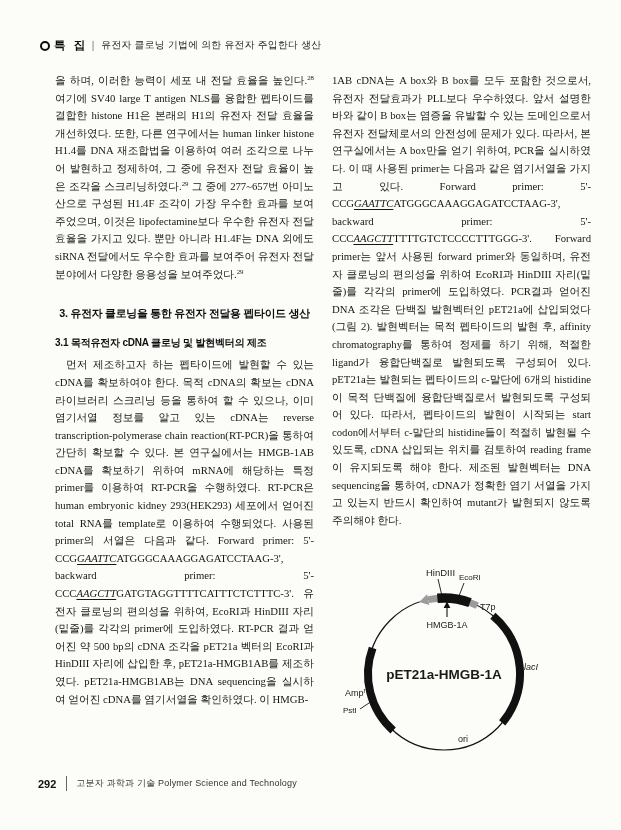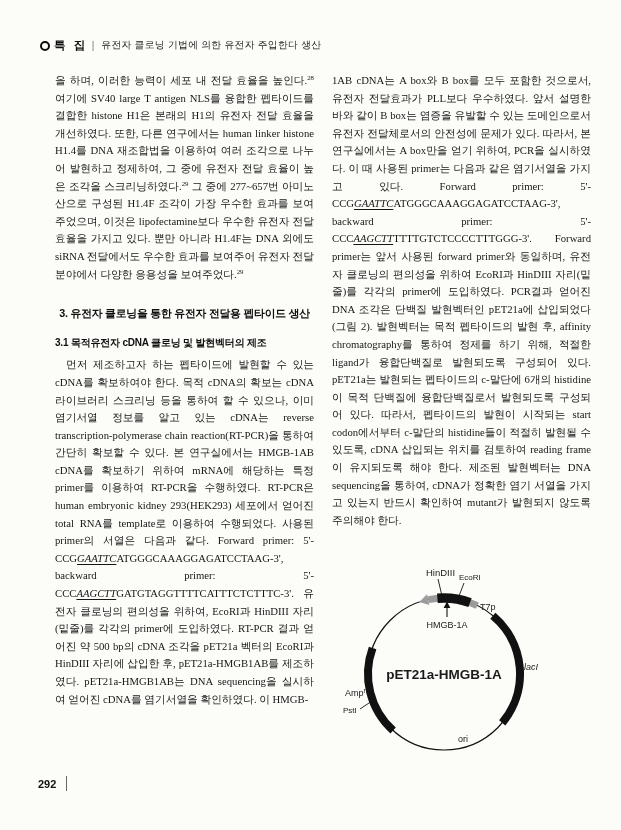--- a/index.html
+++ b/index.html
@@ -109,15 +109,16 @@
           <text x="112" y="123" font-size="13.5" font-weight="bold" text-anchor="middle" font-family="Liberation Sans, DejaVu Sans, sans-serif">pET21a-HMGB-1A</text>
         </svg>
 
       </figure>
     </div>
   </div>
 
   <div class="footer">
     <span class="footer-page">292</span>
     <span class="footer-bar"></span>
+    <span class="footer-journal">고분자 과학과 기술 Polymer Science and Technology</span>
   </div>
 
 </div>
 
 </body></html>

